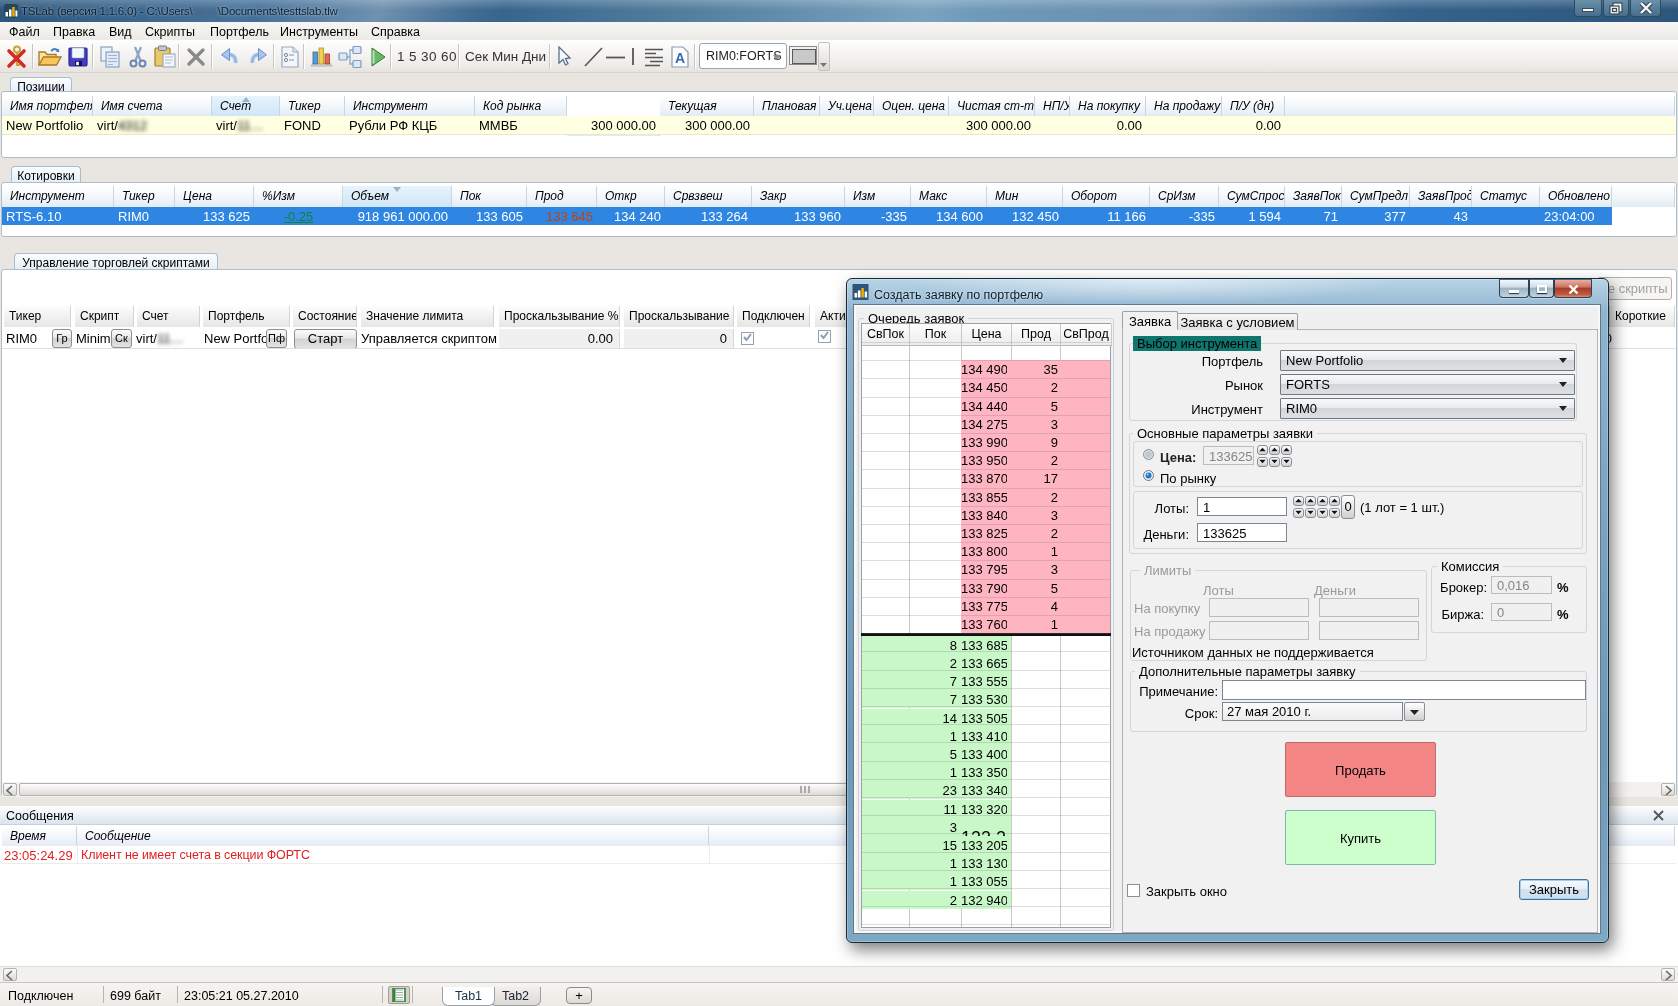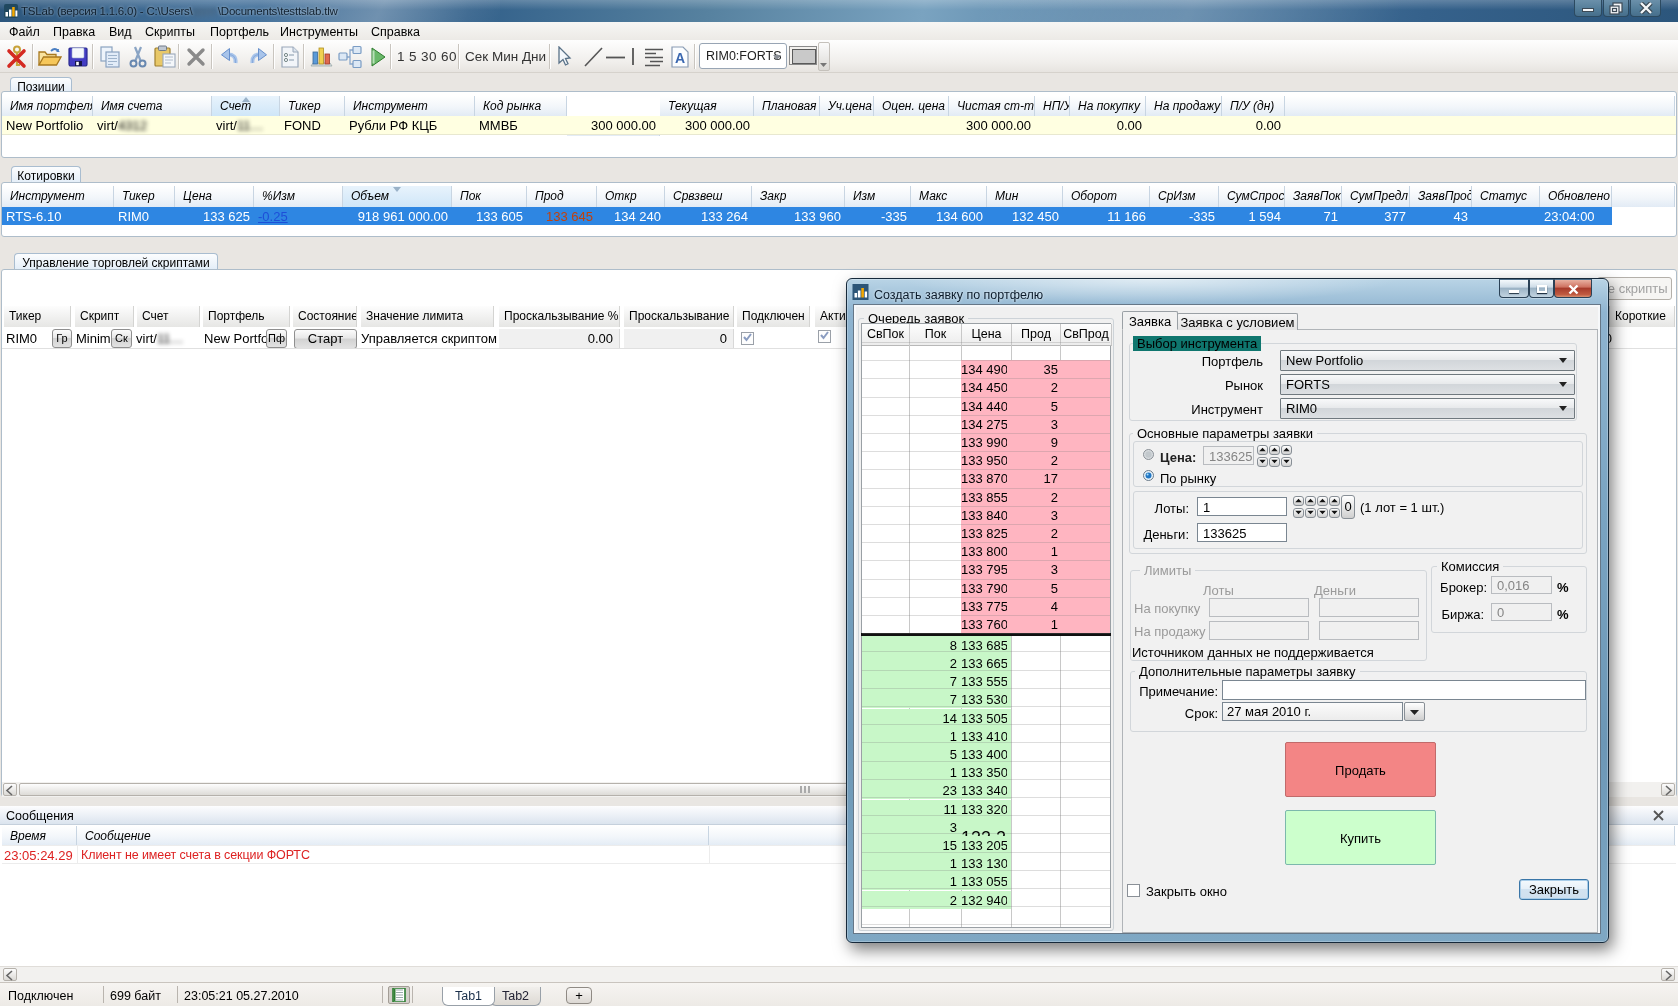--- a/index.html
+++ b/index.html
@@ -235,21 +235,21 @@
     <div class="cell hc" style="left:1285px;top:186px;width:57px;height:21px;font-size:12px;">ЗаявПок</div>
     <div class="cell hc" style="left:1342px;top:186px;width:68px;height:21px;font-size:12px;">СумПредл</div>
     <div class="cell hc" style="left:1410px;top:186px;width:62px;height:21px;font-size:12px;">ЗаявПрод</div>
     <div class="cell hc" style="left:1472px;top:186px;width:68px;height:21px;font-size:12px;">Статус</div>
     <div class="cell hc" style="left:1540px;top:186px;width:72px;height:21px;font-size:12px;">Обновлено</div>
     <div class="cell hc" style="left:1612px;top:186px;width:63px;height:21px;font-size:12px;"></div>
 <div class="abs" style="left:2px;top:207px;width:1610px;height:18px;background:#2e86e2;"></div>
     <div class="cell" style="left:2px;top:207px;width:112px;height:18px;font-size:13px;color:#fff;padding:2px 4px 0 4px;">RTS-6.10</div>
     <div class="cell" style="left:114px;top:207px;width:61px;height:18px;font-size:13px;color:#fff;padding:2px 4px 0 4px;">RIM0</div>
     <div class="cell" style="left:175px;top:207px;width:79px;height:18px;font-size:13px;color:#fff;padding:2px 4px 0 4px;text-align:right;">133 625</div>
-    <div class="cell" style="left:254px;top:207px;width:89px;height:18px;font-size:13px;color:#1d4ed8;padding:2px 4px 0 4px;text-align:left;text-decoration:underline;">-0.25</div>
+    <div class="cell" style="left:254px;top:207px;width:89px;height:18px;font-size:13px;color:#15803d;padding:2px 4px 0 4px;text-align:center;text-decoration:underline;">-0.25</div>
     <div class="cell" style="left:343px;top:207px;width:109px;height:18px;font-size:13px;color:#fff;padding:2px 4px 0 4px;text-align:right;">918 961 000.00</div>
     <div class="cell" style="left:452px;top:207px;width:75px;height:18px;font-size:13px;color:#fff;padding:2px 4px 0 4px;text-align:right;">133 605</div>
     <div class="cell" style="left:527px;top:207px;width:70px;height:18px;font-size:13px;color:#c2410c;padding:2px 4px 0 4px;text-align:right;">133 645</div>
     <div class="cell" style="left:597px;top:207px;width:68px;height:18px;font-size:13px;color:#fff;padding:2px 4px 0 4px;text-align:right;">134 240</div>
     <div class="cell" style="left:665px;top:207px;width:87px;height:18px;font-size:13px;color:#fff;padding:2px 4px 0 4px;text-align:right;">133 264</div>
     <div class="cell" style="left:752px;top:207px;width:93px;height:18px;font-size:13px;color:#fff;padding:2px 4px 0 4px;text-align:right;">133 960</div>
     <div class="cell" style="left:845px;top:207px;width:66px;height:18px;font-size:13px;color:#fff;padding:2px 4px 0 4px;text-align:right;">-335</div>
     <div class="cell" style="left:911px;top:207px;width:76px;height:18px;font-size:13px;color:#fff;padding:2px 4px 0 4px;text-align:right;">134 600</div>
     <div class="cell" style="left:987px;top:207px;width:76px;height:18px;font-size:13px;color:#fff;padding:2px 4px 0 4px;text-align:right;">132 450</div>
     <div class="cell" style="left:1063px;top:207px;width:87px;height:18px;font-size:13px;color:#fff;padding:2px 4px 0 4px;text-align:right;">11 166</div>

